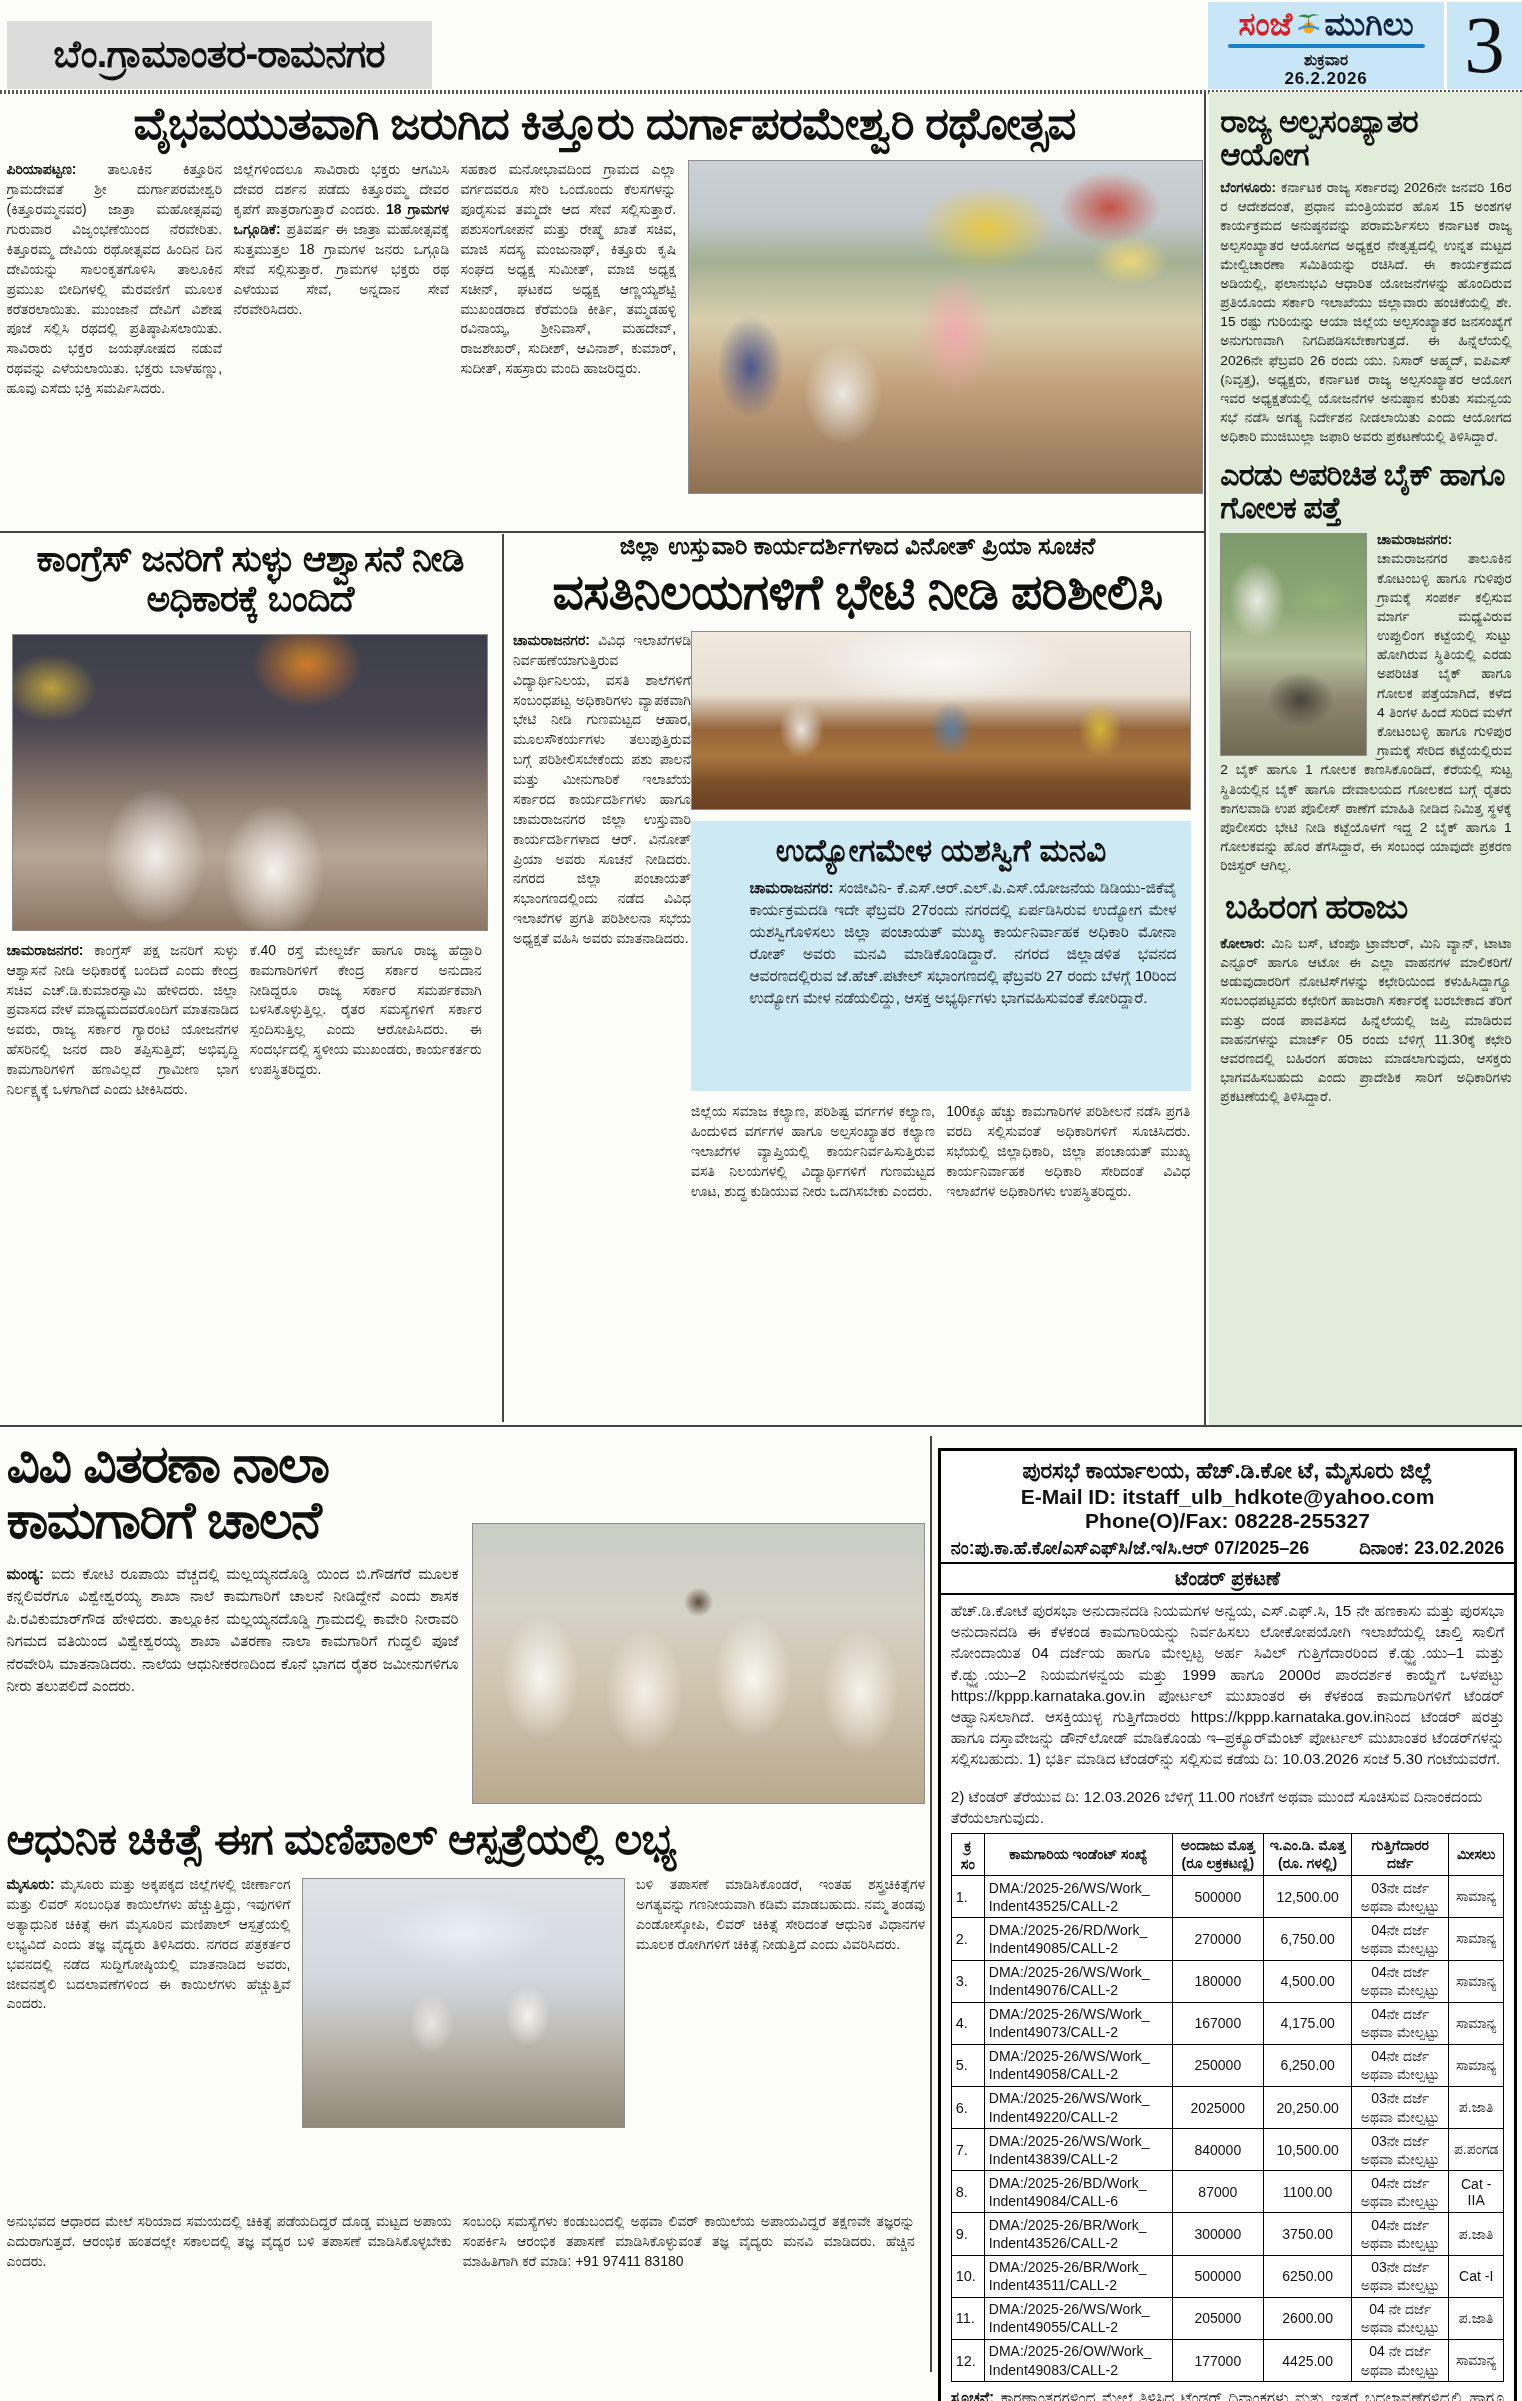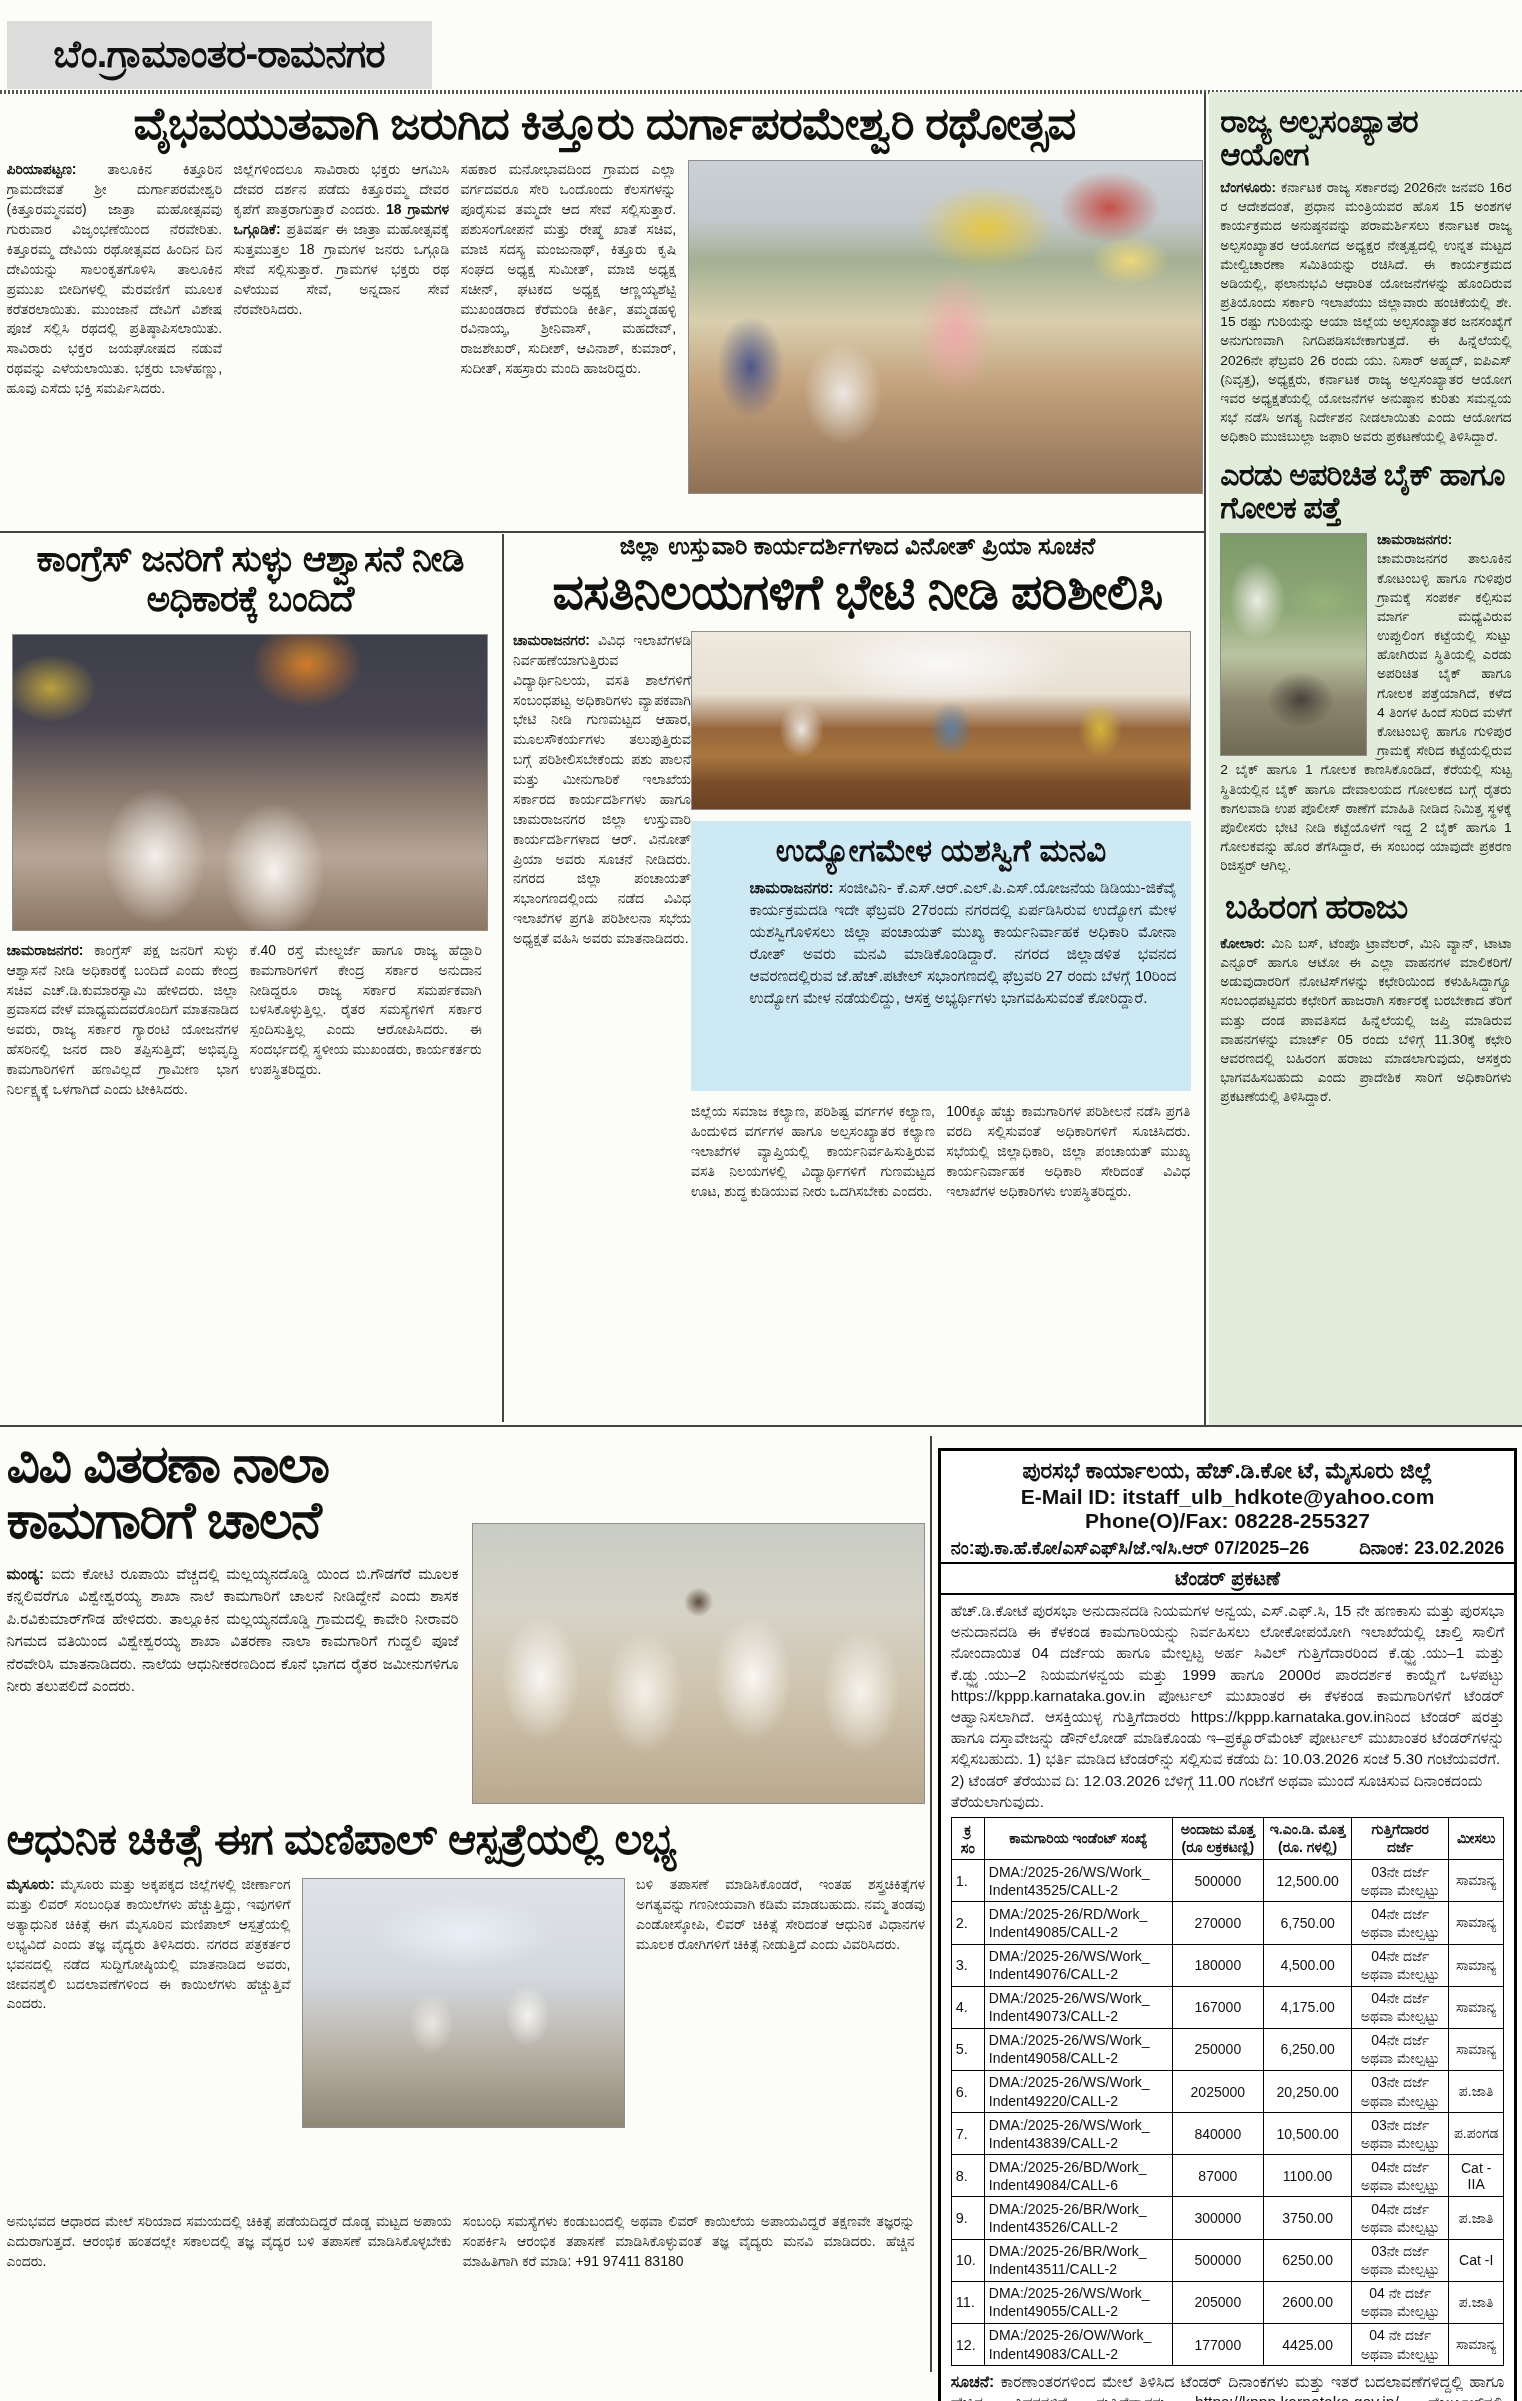--- a/index.html
+++ b/index.html
@@ -125,39 +125,59 @@
 
   
   .tender { position:absolute; left:938px; top:1448px; width:579px; border:3.2px solid #000;
     background:#fff; padding:6.5px 9.7px 4.8px; }
   .t-office { font-size:22px; font-weight:800; text-align:center; }
   .t-email { font-size:21px; font-weight:800; text-align:center; margin-top:1.6px; }
   .t-refrow { display:flex; justify-content:space-between; font-size:18px; font-weight:700; margin:4.8px 0 3.2px; }
   .t-titlebar { border-top:2.4px solid #000; border-bottom:2.4px solid #000; margin:0 -9.7px; padding:3.2px 9.7px; }
   .t-title { font-size:19.4px; font-weight:800; text-align:center; }
   .t-body { font-size:15.3px; line-height:1.38; text-align:justify; margin-top:4.8px; }
-  .t-line2 { font-size:15.3px; line-height:1.35; margin-top:2px; }
+  .t-line2 { font-size:15.3px; line-height:1.35; margin-top:18px; }
   .t-table { width:100%; border-collapse:collapse; margin-top:4.8px; font-size:14px; }
   .t-table th, .t-table td { border:1.6px solid #000; padding:2.4px 4px; vertical-align:middle; }
   .t-table th { font-weight:800; text-align:center; line-height:1.25; }
   .td-no { width:6%; text-align:left; font-size:14.5px; }
   .td-indent { width:34%; text-align:left; word-break:break-word; line-height:1.3; }
   .td-amt { width:16.5%; text-align:center; }
   .td-emd { width:16%; text-align:center; }
   .td-grade { width:17.5%; text-align:center; line-height:1.3; }
   .td-res { width:10%; text-align:center; }
   .t-note { font-size:15.7px; line-height:1.35; text-align:justify; margin-top:4.8px; }
 </style>
 </head>
 <body>
 
 <div class="page">
 
   <div class="section-box">
     <span>ಬೆಂ.ಗ್ರಾಮಾಂತರ-ರಾಮನಗರ</span>
+  </div>
+  <div class="mast-right">
+    <div class="logo-area">
+      <div class="brand-row">
+        <span class="brand-red">ಸಂಜೆ</span>
+        <span>
+          <svg width="27.4" height="27.4" viewBox="0 0 34 34">
+            <circle cx="17" cy="22" r="7" fill="#f5a623"></circle>
+            <path d="M4 22 Q17 16 30 22 L30 25 Q17 19 4 25 Z" fill="#2e9bd6"></path>
+            <path d="M16 20 L17 6 L18 20 Z" fill="#8a5a2b"></path>
+            <path d="M17 7 Q9 4 4 8 Q11 8 17 10 Q23 5 30 7 Q24 3 17 7 Z" fill="#2e8b3a"></path>
+          </svg>
+        </span>
+        <span class="brand-dark">ಮುಗಿಲು</span>
+      </div>
+      <div class="brand-underline"></div>
+      <div class="mast-weekday">ಶುಕ್ರವಾರ</div>
+      <div class="mast-date">26.2.2026</div>
+    </div>
+    <div class="pagenum">3</div>
   </div>
   <div class="dotted-rule"></div>
 
   <section class="lead">
     <h1>ವೈಭವಯುತವಾಗಿ ಜರುಗಿದ ಕಿತ್ತೂರು ದುರ್ಗಾಪರಮೇಶ್ವರಿ ರಥೋತ್ಸವ</h1>
     <div class="lead-body">
       <p class="bodytext lead-col"><b class="dl">ಪಿರಿಯಾಪಟ್ಟಣ:</b> <span>ತಾಲೂಕಿನ ಕಿತ್ತೂರಿನ ಗ್ರಾಮದೇವತೆ ಶ್ರೀ ದುರ್ಗಾಪರಮೇಶ್ವರಿ (ಕಿತ್ತೂರಮ್ಮನವರ) ಜಾತ್ರಾ ಮಹೋತ್ಸವವು ಗುರುವಾರ ವಿಜೃಂಭಣೆಯಿಂದ ನೆರವೇರಿತು. ಕಿತ್ತೂರಮ್ಮ ದೇವಿಯ ರಥೋತ್ಸವದ ಹಿಂದಿನ ದಿನ ದೇವಿಯನ್ನು ಸಾಲಂಕೃತಗೊಳಿಸಿ ತಾಲೂಕಿನ ಪ್ರಮುಖ ಬೀದಿಗಳಲ್ಲಿ ಮೆರವಣಿಗೆ ಮೂಲಕ ಕರೆತರಲಾಯಿತು. ಮುಂಜಾನೆ ದೇವಿಗೆ ವಿಶೇಷ ಪೂಜೆ ಸಲ್ಲಿಸಿ ರಥದಲ್ಲಿ ಪ್ರತಿಷ್ಠಾಪಿಸಲಾಯಿತು. ಸಾವಿರಾರು ಭಕ್ತರ ಜಯಘೋಷದ ನಡುವೆ ರಥವನ್ನು ಎಳೆಯಲಾಯಿತು. ಭಕ್ತರು ಬಾಳೆಹಣ್ಣು, ಹೂವು ಎಸೆದು ಭಕ್ತಿ ಸಮರ್ಪಿಸಿದರು.</span></p>
       <p class="bodytext lead-col"><span>ಜಿಲ್ಲೆಗಳಿಂದಲೂ ಸಾವಿರಾರು ಭಕ್ತರು ಆಗಮಿಸಿ ದೇವರ ದರ್ಶನ ಪಡೆದು ಕಿತ್ತೂರಮ್ಮ ದೇವರ ಕೃಪೆಗೆ ಪಾತ್ರರಾಗುತ್ತಾರೆ ಎಂದರು.</span> <b class="dl">18 ಗ್ರಾಮಗಳ ಒಗ್ಗೂಡಿಕೆ:</b> <span>ಪ್ರತಿವರ್ಷ ಈ ಜಾತ್ರಾ ಮಹೋತ್ಸವಕ್ಕೆ ಸುತ್ತಮುತ್ತಲ 18 ಗ್ರಾಮಗಳ ಜನರು ಒಗ್ಗೂಡಿ ಸೇವೆ ಸಲ್ಲಿಸುತ್ತಾರೆ. ಗ್ರಾಮಗಳ ಭಕ್ತರು ರಥ ಎಳೆಯುವ ಸೇವೆ, ಅನ್ನದಾನ ಸೇವೆ ನೆರವೇರಿಸಿದರು.</span></p>
       <p class="bodytext lead-col"><span>ಸಹಕಾರ ಮನೋಭಾವದಿಂದ ಗ್ರಾಮದ ಎಲ್ಲಾ ವರ್ಗದವರೂ ಸೇರಿ ಒಂದೊಂದು ಕೆಲಸಗಳನ್ನು ಪೂರೈಸುವ ತಮ್ಮದೇ ಆದ ಸೇವೆ ಸಲ್ಲಿಸುತ್ತಾರೆ. ಪಶುಸಂಗೋಪನೆ ಮತ್ತು ರೇಷ್ಮೆ ಖಾತೆ ಸಚಿವ, ಮಾಜಿ ಸದಸ್ಯ ಮಂಜುನಾಥ್, ಕಿತ್ತೂರು ಕೃಷಿ ಸಂಘದ ಅಧ್ಯಕ್ಷ ಸುಮೀತ್, ಮಾಜಿ ಅಧ್ಯಕ್ಷ ಸಚೀನ್, ಘಟಕದ ಅಧ್ಯಕ್ಷ ಆಣ್ಣಯ್ಯಶೆಟ್ಟಿ ಮುಖಂಡರಾದ ಕೆರೆಮಂಡಿ ಕೀರ್ತಿ, ತಮ್ಮಡಹಳ್ಳಿ ರವಿನಾಯ್ಕ, ಶ್ರೀನಿವಾಸ್, ಮಹದೇವ್, ರಾಜಶೇಖರ್, ಸುದೀಶ್, ಆವಿನಾಶ್, ಕುಮಾರ್, ಸುದೀತ್, ಸಹಸ್ರಾರು ಮಂದಿ ಹಾಜರಿದ್ದರು.</span></p>
       <div class="photo photo-chariot"></div>

